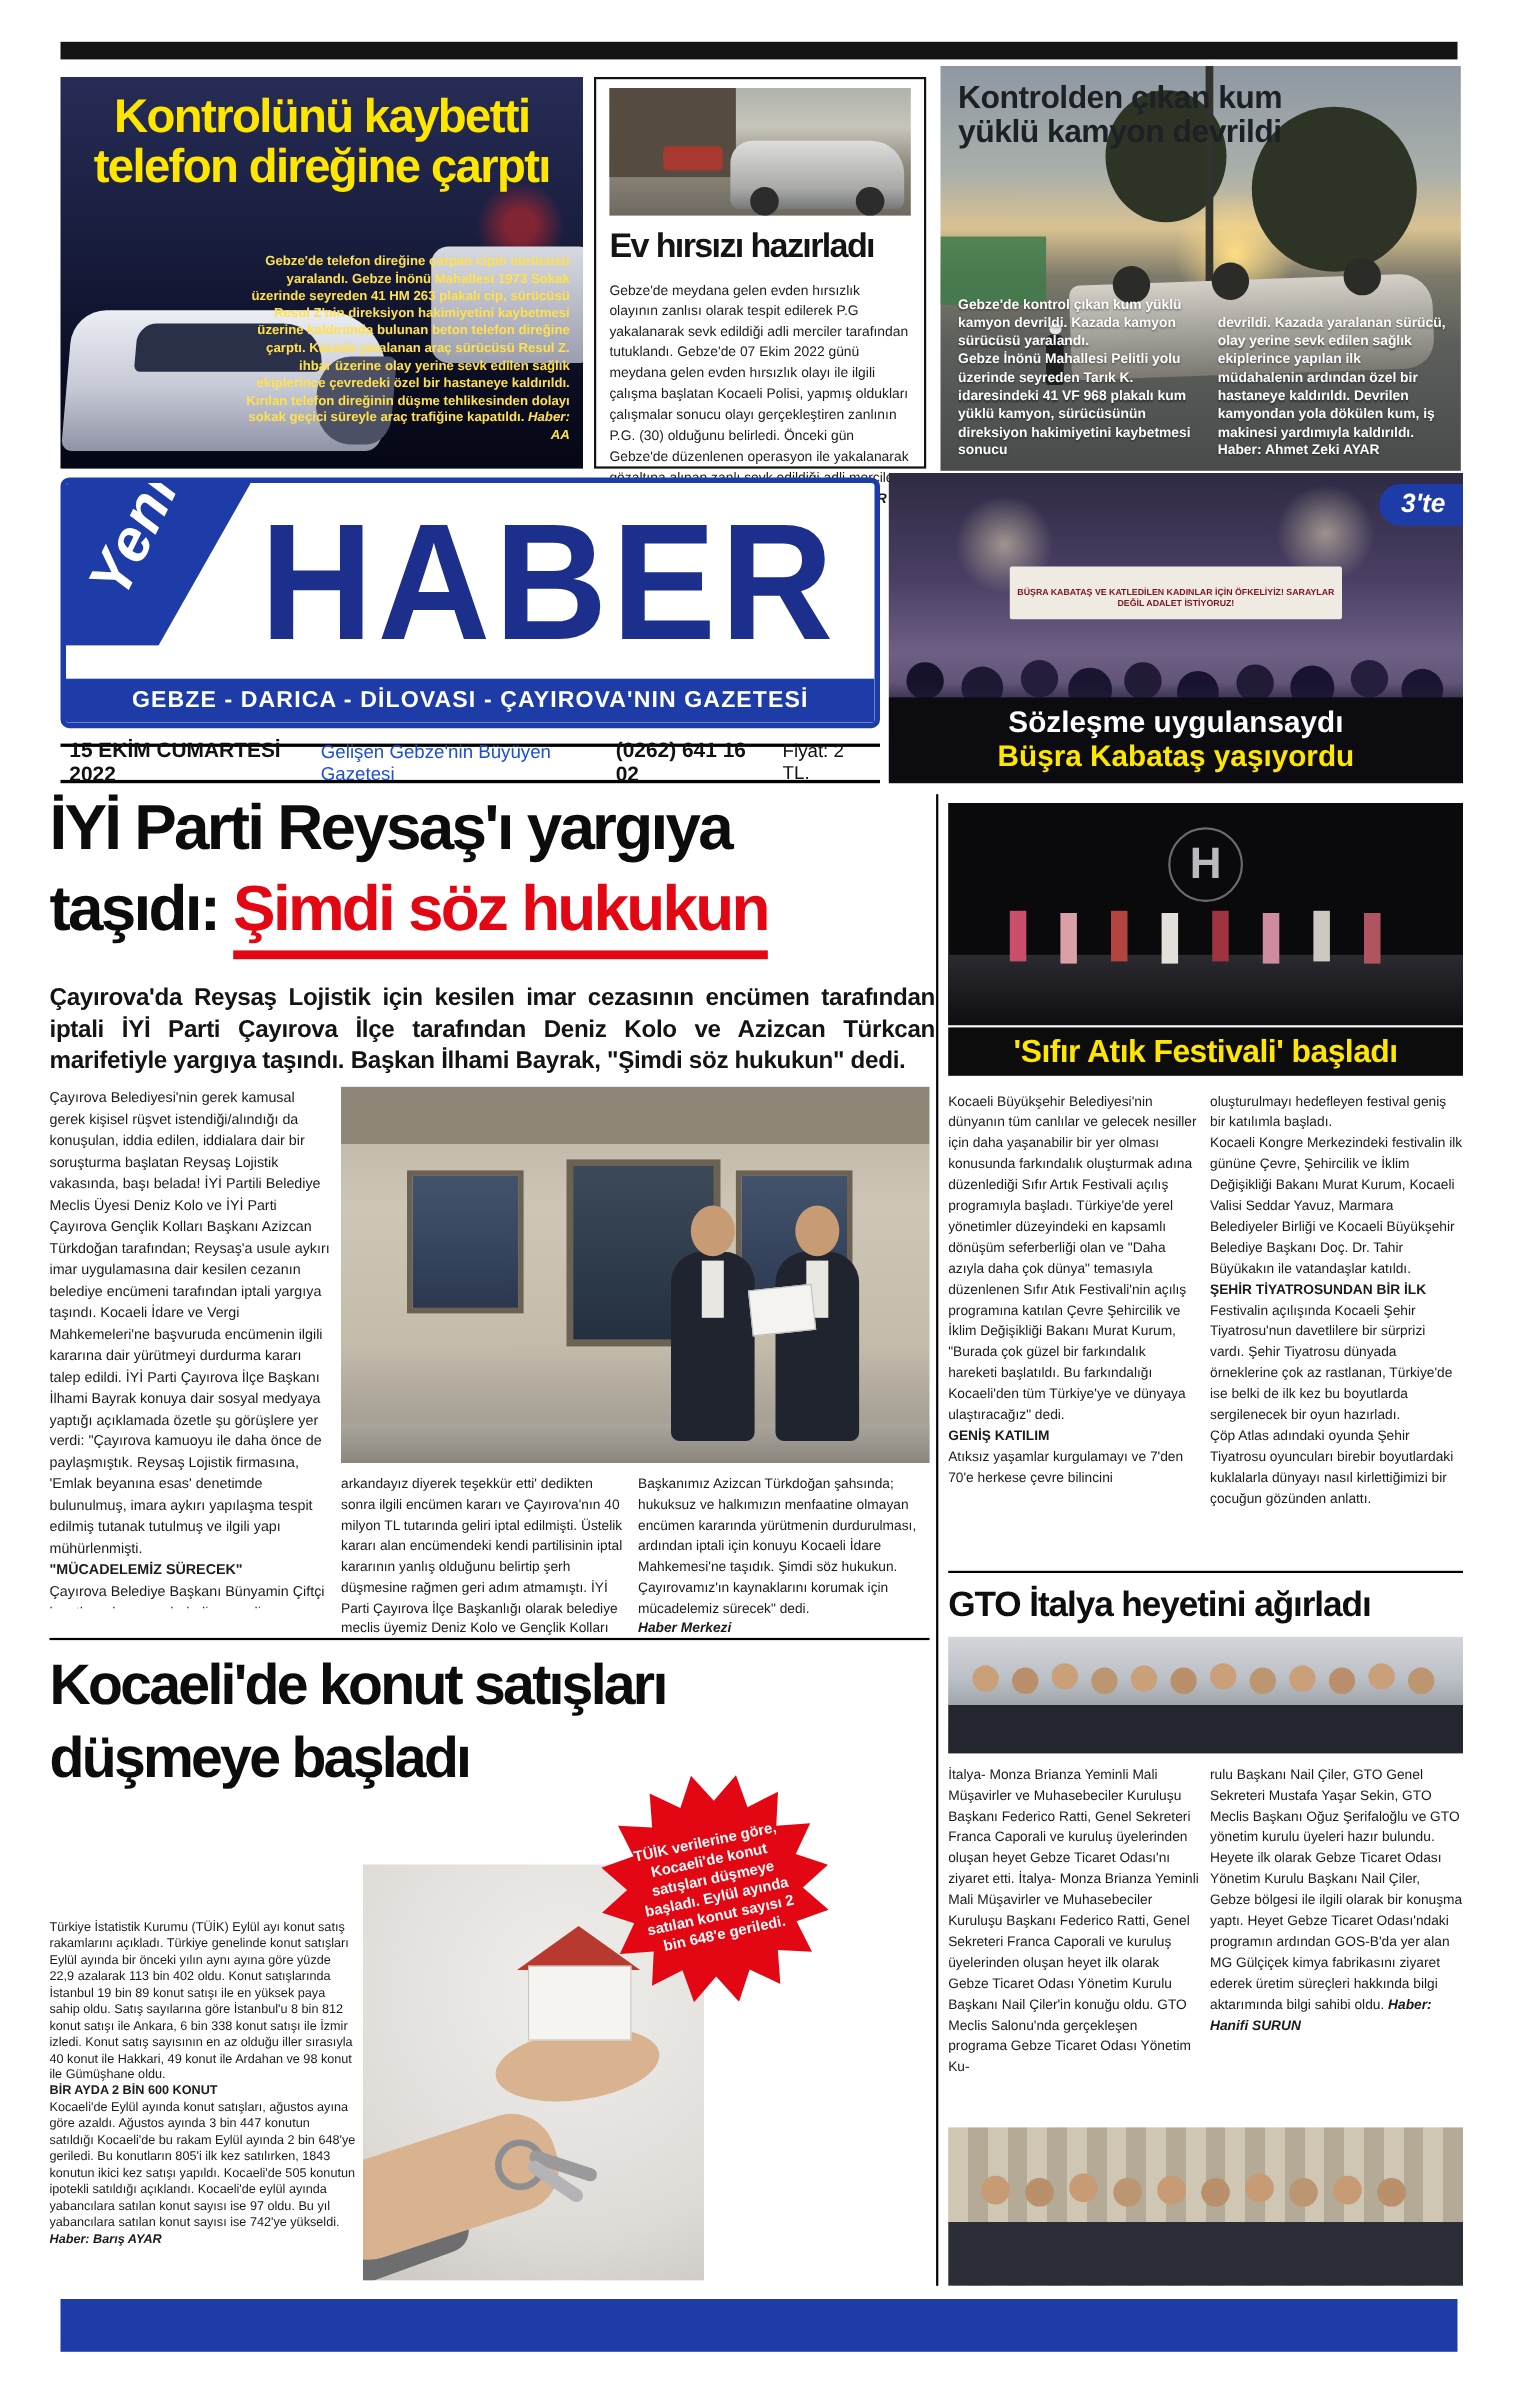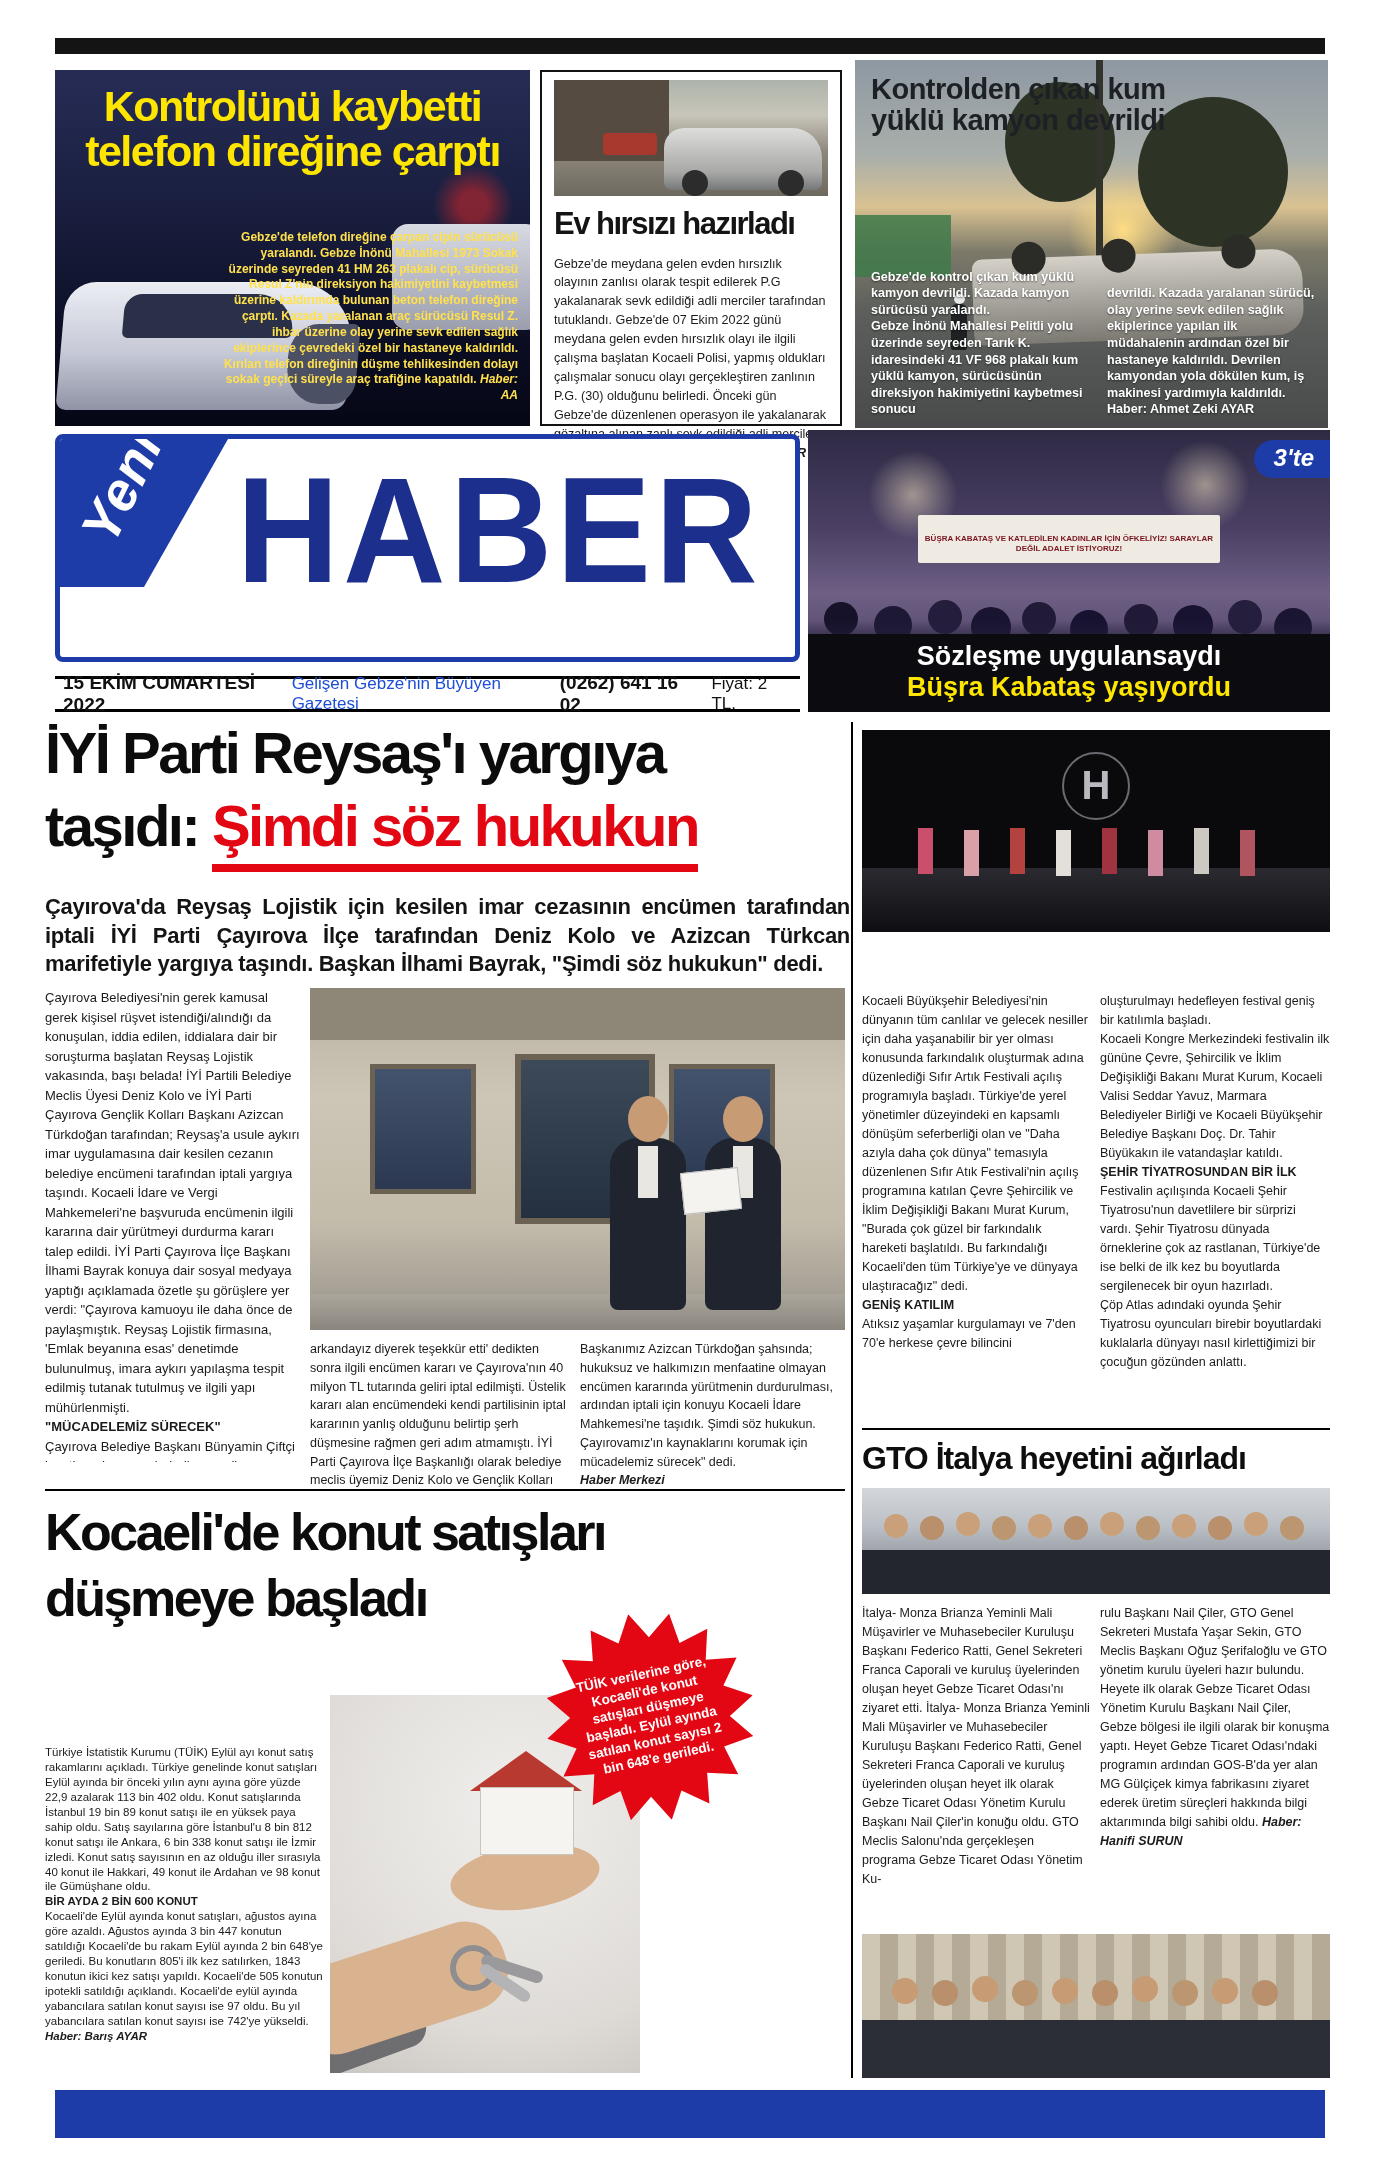--- a/index.html
+++ b/index.html
@@ -227,20 +227,21 @@
     <div class="abs truck-cap pre" style="left:16px;width:220px;">Gebze'de kontrol çıkan kum yüklü kamyon devrildi. Kazada kamyon sürücüsü yaralandı.
 Gebze İnönü Mahallesi Pelitli yolu üzerinde seyreden Tarık K. idaresindeki 41 VF 968 plakalı kum yüklü kamyon, sürücüsünün direksiyon hakimiyetini kaybetmesi sonucu</div>
     <div class="abs truck-cap pre" style="left:252px;width:208px;">devrildi. Kazada yaralanan sürücü, olay yerine sevk edilen sağlık ekiplerince yapılan ilk müdahalenin ardından özel bir hastaneye kaldırıldı. Devrilen kamyondan yola dökülen kum, iş makinesi yardımıyla kaldırıldı.
 Haber: Ahmet Zeki AYAR</div>
   </div>
 
   <div class="abs logoBox">
     <div class="yeniPanel"></div>
     <div class="yeniTxt">Yeni</div>
     <div class="haberTxt">HABER</div>
+    <div class="tagStrip">GEBZE - DARICA - DİLOVASI - ÇAYIROVA'NIN GAZETESİ</div>
   </div>
   <div class="abs dateRow">
     <span class="dateL">15 EKİM CUMARTESİ 2022</span>
     <span class="dateM">Gelişen Gebze'nin Büyüyen Gazetesi</span>
     <span class="dateR">
       <span class="phone">(0262) 641 16 02</span>
       <span>Fiyat: 2 TL.</span>
     </span>
   </div>
 
@@ -292,20 +293,21 @@
   <div class="abs col3">
     <span>Başkanımız Azizcan Türkdoğan şahsında; hukuksuz ve halkımızın menfaatine olmayan encümen kararında yürütmenin durdurulması, ardından iptali için konuyu Kocaeli İdare Mahkemesi'ne taşıdık. Şimdi söz hukukun. Çayırovamız'ın kaynaklarını korumak için mücadelemiz sürecek" dedi.</span>
     <div class="byline">Haber Merkezi</div>
   </div>
 
   <div class="ph festPhoto">
     <div class="fest-floor"></div>
     <div class="fest-logo">H</div>
     <div class="fest-figs"></div>
   </div>
+  <div class="abs festBand">'Sıfır Atık Festivali' başladı</div>
   <div class="abs festCol1">
     <span>Kocaeli Büyükşehir Belediyesi'nin dünyanın tüm canlılar ve gelecek nesiller için daha yaşanabilir bir yer olması konusunda farkındalık oluşturmak adına düzenlediği Sıfır Artık Festivali açılış programıyla başladı. Türkiye'de yerel yönetimler düzeyindeki en kapsamlı dönüşüm seferberliği olan ve "Daha azıyla daha çok dünya" temasıyla düzenlenen Sıfır Atık Festivali'nin açılış programına katılan Çevre Şehircilik ve İklim Değişikliği Bakanı Murat Kurum, "Burada çok güzel bir farkındalık hareketi başlatıldı. Bu farkındalığı Kocaeli'den tüm Türkiye'ye ve dünyaya ulaştıracağız" dedi.</span>
     <div class="subhead">GENİŞ KATILIM</div>
     <span>Atıksız yaşamlar kurgulamayı ve 7'den 70'e herkese çevre bilincini</span>
   </div>
   <div class="abs festCol2">
     <span class="pre">oluşturulmayı hedefleyen festival geniş bir katılımla başladı.
 Kocaeli Kongre Merkezindeki festivalin ilk gününe Çevre, Şehircilik ve İklim Değişikliği Bakanı Murat Kurum, Kocaeli Valisi Seddar Yavuz, Marmara Belediyeler Birliği ve Kocaeli Büyükşehir Belediye Başkanı Doç. Dr. Tahir Büyükakın ile vatandaşlar katıldı.</span>
     <div class="subhead">ŞEHİR TİYATROSUNDAN BİR İLK</div>
     <span class="pre">Festivalin açılışında Kocaeli Şehir Tiyatrosu'nun davetlilere bir sürprizi vardı. Şehir Tiyatrosu dünyada örneklerine çok az rastlanan, Türkiye'de ise belki de ilk kez bu boyutlarda sergilenecek bir oyun hazırladı.

